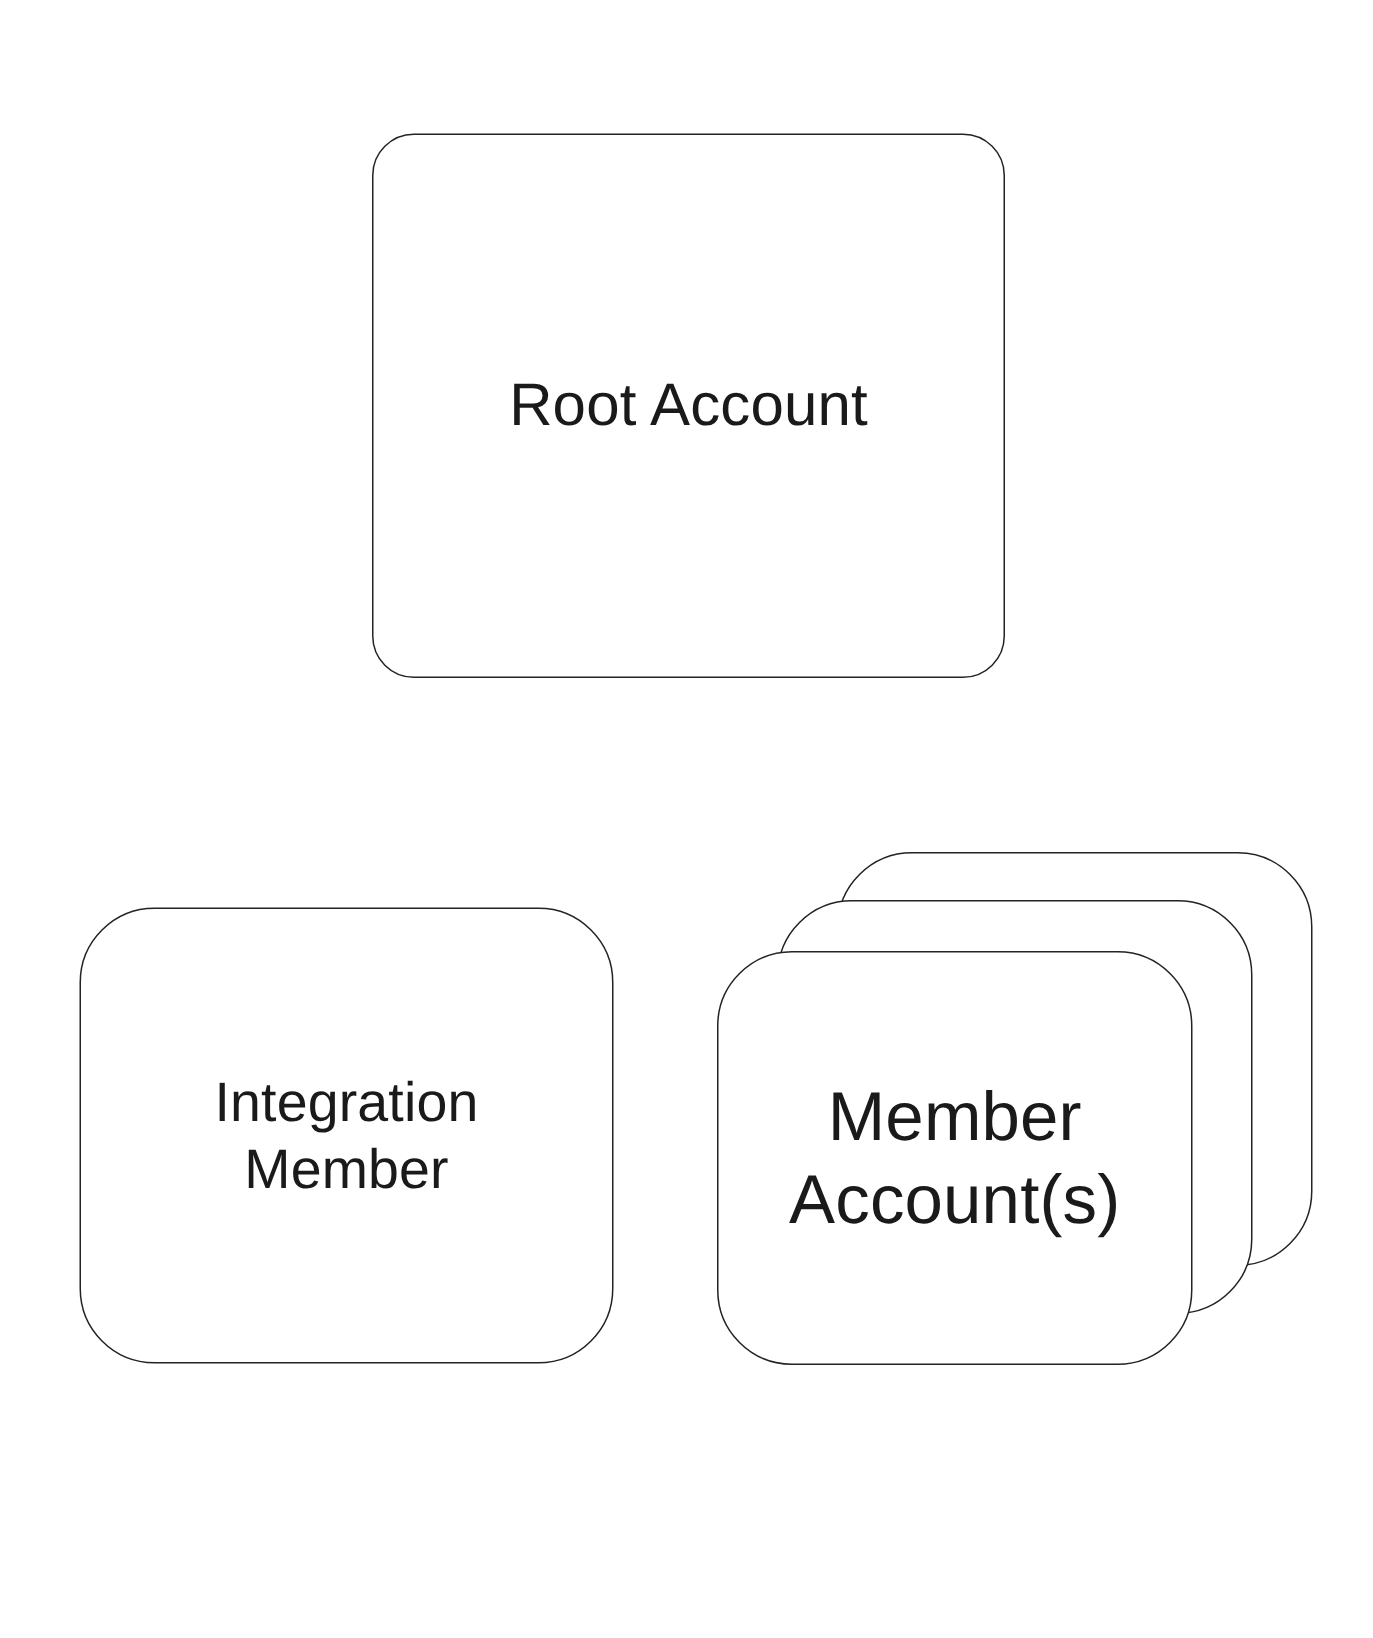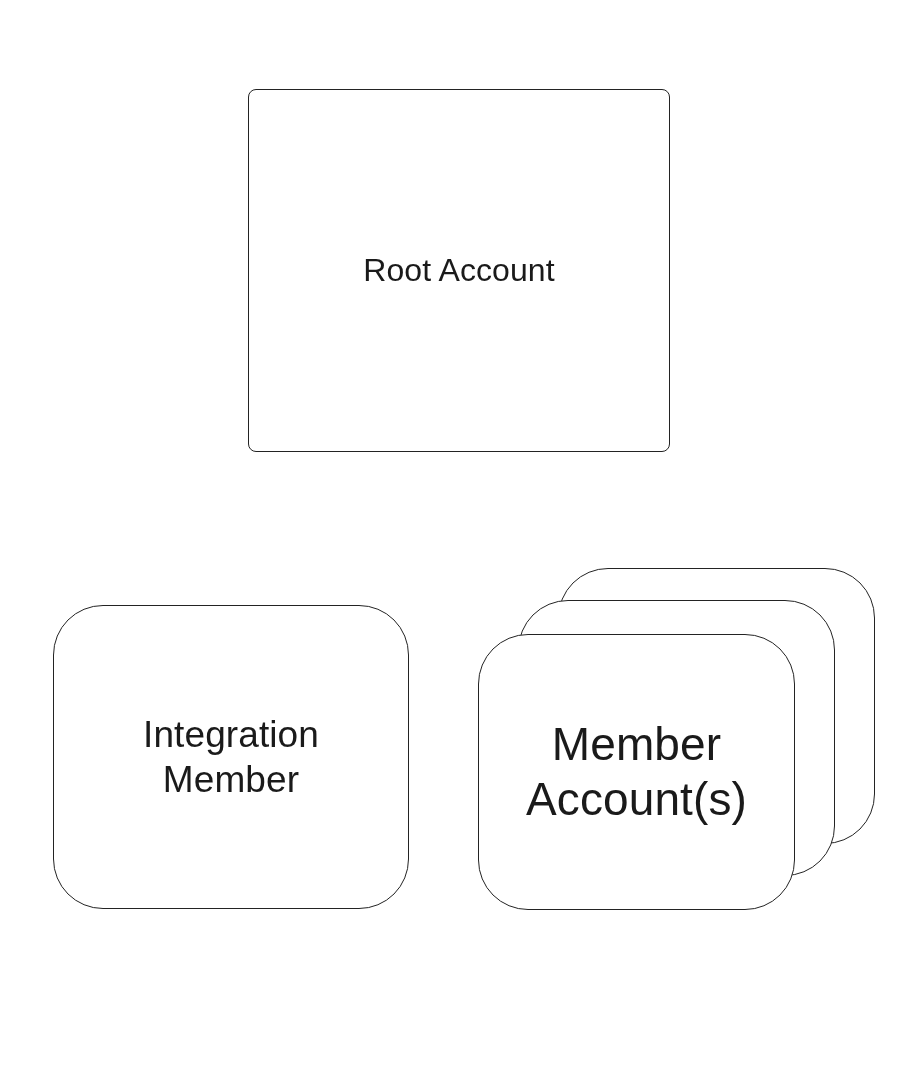--- a/index.html
+++ b/index.html
@@ -31,22 +31,22 @@
     line-height: 1.22;
     letter-spacing: 0.1px;
   }
 
   
   #root-account-node {
     left: 248px;
     top: 89px;
     width: 422px;
     height: 363px;
-    border-radius: 8px;
-    font-size: 32px;
+    border-radius: 28px;
+    font-size: 40px;
   }
 
   
   #integration-account-node {
     left: 53px;
     top: 605px;
     width: 356px;
     height: 304px;
     border-radius: 50px;
     font-size: 37px;

